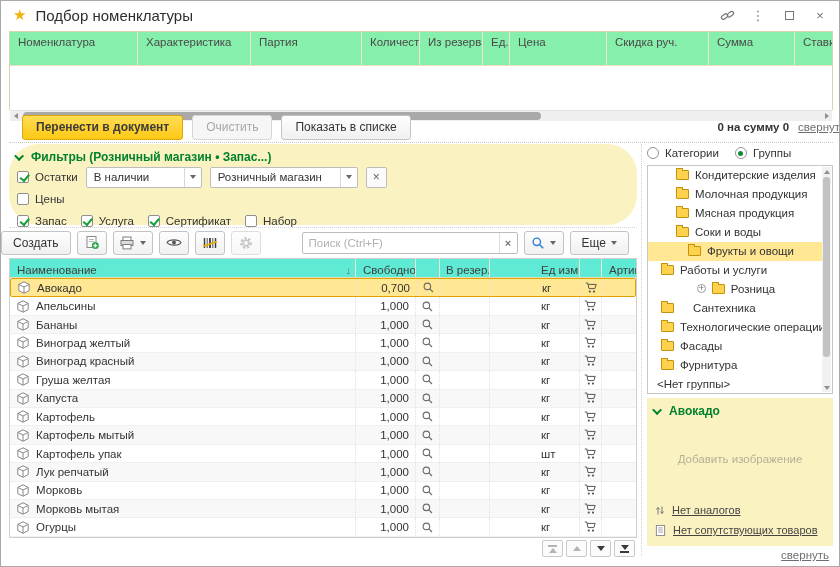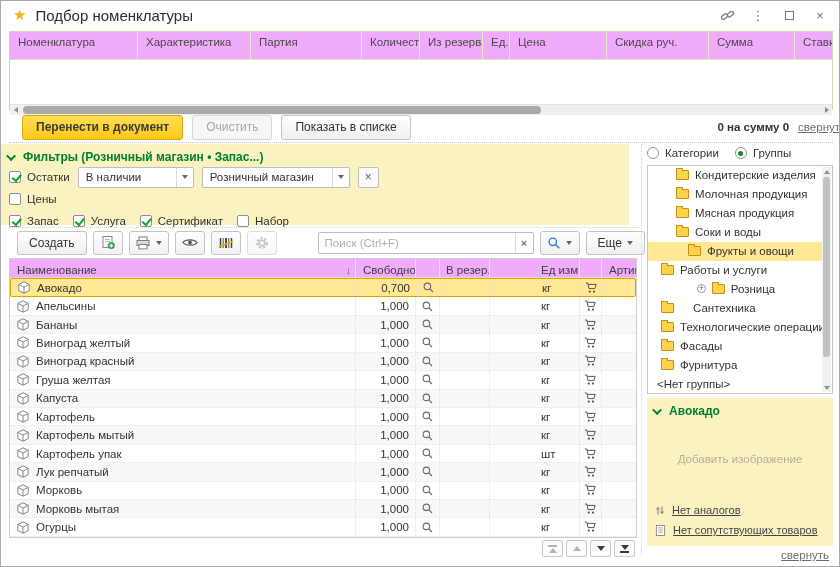--- a/index.html
+++ b/index.html
@@ -25,61 +25,61 @@
   .btn.sm { height:24px; padding:0 11px; }
   .caret { display:inline-block; margin-left:5px; width:0; height:0;
            border-left:3.5px solid transparent; border-right:3.5px solid transparent; border-top:4px solid #666; }
   .ibtn { display:inline-flex; align-items:center; justify-content:center; height:24px; width:30px;
           border:1px solid #c3c3c3; border-radius:3px; background:linear-gradient(#fefefe,#f1f1f1); cursor:pointer; }
   .ibtn.wide { width:40px; }
   .ibtn.disabled { opacity:.55; }
   .link { color:#6e6e6e; text-decoration:underline; cursor:pointer; font-size:11.5px; }
   
   .doctable { position:absolute; top:30px; left:8px; width:824px; height:79px; border:1px solid #d8d2ae; background:#fff; }
-  .dochead { display:flex; height:28px; background:#f0abfc; border-bottom:1px solid #e6dfc0; }
+  .dochead { display:flex; height:34px; background:#86efac; border-bottom:1px solid #e6dfc0; }
   .dh { padding:4px 6px 0 8px; font-size:11.5px; color:#4a4a4a; border-right:1px solid #efe8cd; white-space:nowrap; overflow:hidden; }
   .docbody { height:44px; background:#fff; }
   .hscroll { position:relative; height:11px; background:#efefef; border-top:1px solid #e2e2e2; }
   .harr { position:absolute; top:0; width:11px; height:10px; display:flex; align-items:center; justify-content:center; }
   .harr.left { left:0; } .harr.right { right:0; }
   .harr.left::after { content:""; border-top:3px solid transparent; border-bottom:3px solid transparent; border-right:4px solid #8f8f8f; }
   .harr.right::after { content:""; border-top:3px solid transparent; border-bottom:3px solid transparent; border-left:4px solid #8f8f8f; }
   .hthumb { position:absolute; left:13px; top:1px; height:8px; width:63%; background:#a9a9a9; border-radius:4px; }
   
   .actions { position:absolute; top:113px; left:21px; width:824px; height:26px; display:flex; align-items:center; gap:9px; }
   .total { margin-left:auto; font-weight:bold; font-size:11.5px; color:#333; }
   
   .sep { position:absolute; left:8px; width:824px; border-top:1px dotted #c9c9c9; }
   .sep2 { position:absolute; left:8px; width:628px; border-top:1px dotted #d4d4d4; }
   .vsep { position:absolute; left:640px; top:143px; height:412px; border-left:1px dotted #d2d2d2; }
   
-  .fpanel { position:absolute; top:143px; left:0; width:628px; height:81px; background:#fbf2c2; padding:4px 8px; }
+  .fpanel { position:absolute; top:143px; left:8px; width:628px; height:81px; background:#fbf2c2; padding:4px 8px;border-radius:30px; }
   .ftitle { display:flex; align-items:center; gap:7px; color:#00822d; font-weight:bold; font-size:12px; cursor:pointer; height:18px; }
   .chev { width:7px; height:7px; border-left:2px solid #00822d; border-bottom:2px solid #00822d; transform:rotate(-45deg) translateY(-2px); display:inline-block; }
   .frow { display:flex; align-items:center; gap:8px; height:22px; margin-top:0px; font-size:11.5px; }
   .cb { display:inline-flex; align-items:center; gap:6px; cursor:pointer; }
   .cbx { width:12px; height:12px; border:1px solid #8f8f8f; background:#fff; border-radius:2px; position:relative; flex:none; }
   .cb.on .cbx::after { content:""; position:absolute; left:1.5px; top:2px; width:7px; height:3.5px;
       border-left:2px solid #13a035; border-bottom:2px solid #13a035; transform:rotate(-50deg); }
   .combo { display:inline-flex; align-items:center; height:21px; border:1px solid #bdbdbd; border-radius:2px; background:#fff; cursor:pointer; }
   .cval { padding:0 7px; font-size:11.5px; white-space:nowrap; overflow:hidden; }
   .cbtn { width:17px; align-self:stretch; border-left:1px solid #d9d9d9; display:flex; align-items:center; justify-content:center; }
   .cbtn::after { content:""; border-left:3.5px solid transparent; border-right:3.5px solid transparent; border-top:4px solid #666; }
   .xbtn { width:21px; height:21px; border:1px solid #bdbdbd; border-radius:2px; background:#fbfbfb; color:#666; font-size:12px; display:inline-flex; align-items:center; justify-content:center; cursor:pointer; }
   .xbtn::after { content:"×"; }
   
-  .toolbar { position:absolute; top:229px; left:16px; width:628px; height:25px; display:flex; align-items:center; gap:6px; }
+  .toolbar { position:absolute; top:229px; left:0; width:628px; height:25px; display:flex; align-items:center; gap:6px; }
   .search { display:inline-flex; align-items:center; height:22px; width:216px; border:1px solid #bdbdbd; border-radius:2px; background:#fff; margin-left:auto; }
   .search input { flex:1; border:none; outline:none; font-family:inherit; font-size:11.5px; padding:0 6px; color:#333; min-width:0; background:transparent; }
   .search input::placeholder { color:#b0b0b0; }
   .sx { width:18px; align-self:stretch; border-left:1px solid #ddd; display:flex; align-items:center; justify-content:center; color:#777; font-style:normal; cursor:pointer; }
   .sx::after { content:"×"; font-size:11px; }
   
   .list { position:absolute; top:257px; left:8px; width:628px; height:280px; border:1px solid #cfcfcf; display:flex; flex-direction:column; background:#fff; }
-  .lhead { display:flex; height:19px; background:#f0abfc; border-bottom:1px solid #e3dcbd; font-size:11.5px; color:#3f3f3f; flex:none; }
+  .lhead { display:flex; height:19px; background:#5eead4; border-bottom:1px solid #e3dcbd; font-size:11.5px; color:#3f3f3f; flex:none; }
   .lhead .c { border-right:1px solid #eee7cb; padding-top:3px; }
   .lbody { flex:1; display:flex; flex-direction:column; }
   .lrow { display:flex; align-items:center; flex:1; border-bottom:1px solid #f0f0f0; font-size:11.5px; cursor:pointer; }
   .lrow.alt { background:#f8f8f8; }
   .lrow.sel { background:#ffe793; border:1px solid #dfa300; border-radius:2px; }
   .c { display:flex; align-items:center; overflow:hidden; white-space:nowrap; height:100%; }
   .c.name { width:346px; padding-left:7px; gap:7px; }
   .c.free { width:60px; justify-content:flex-end; padding-right:6px; }
   .c.lens { width:24px; justify-content:center; }
   .c.res  { width:50px; padding-left:6px; }

